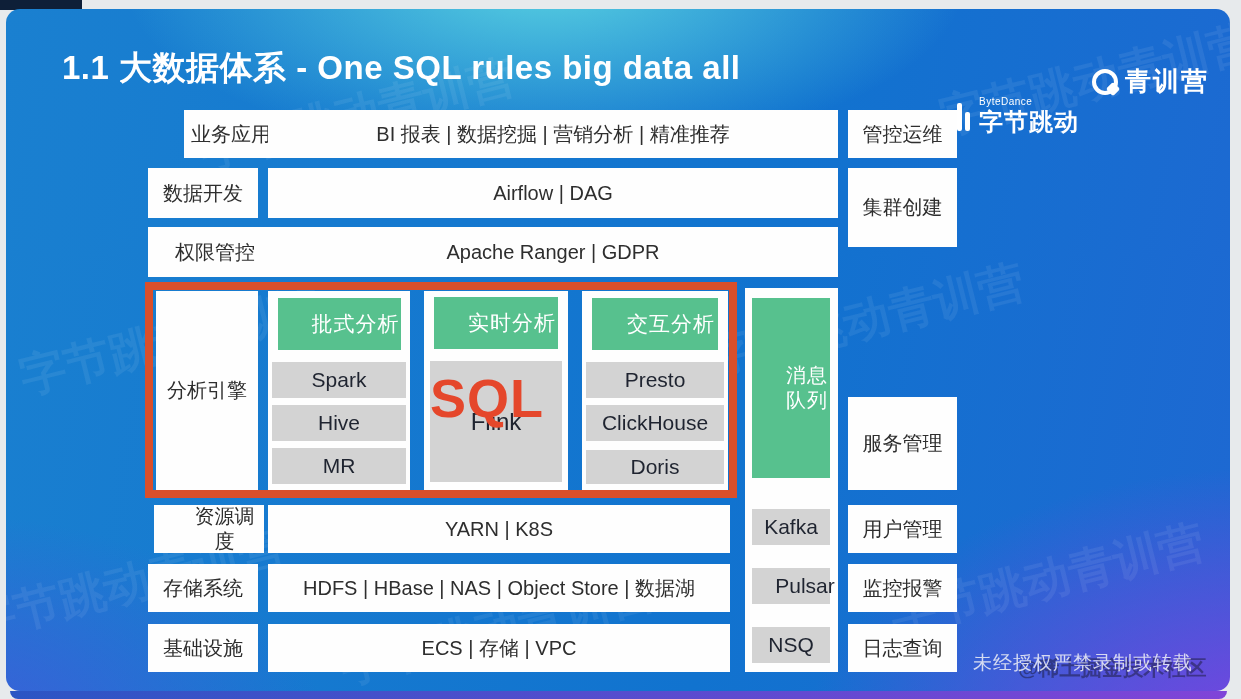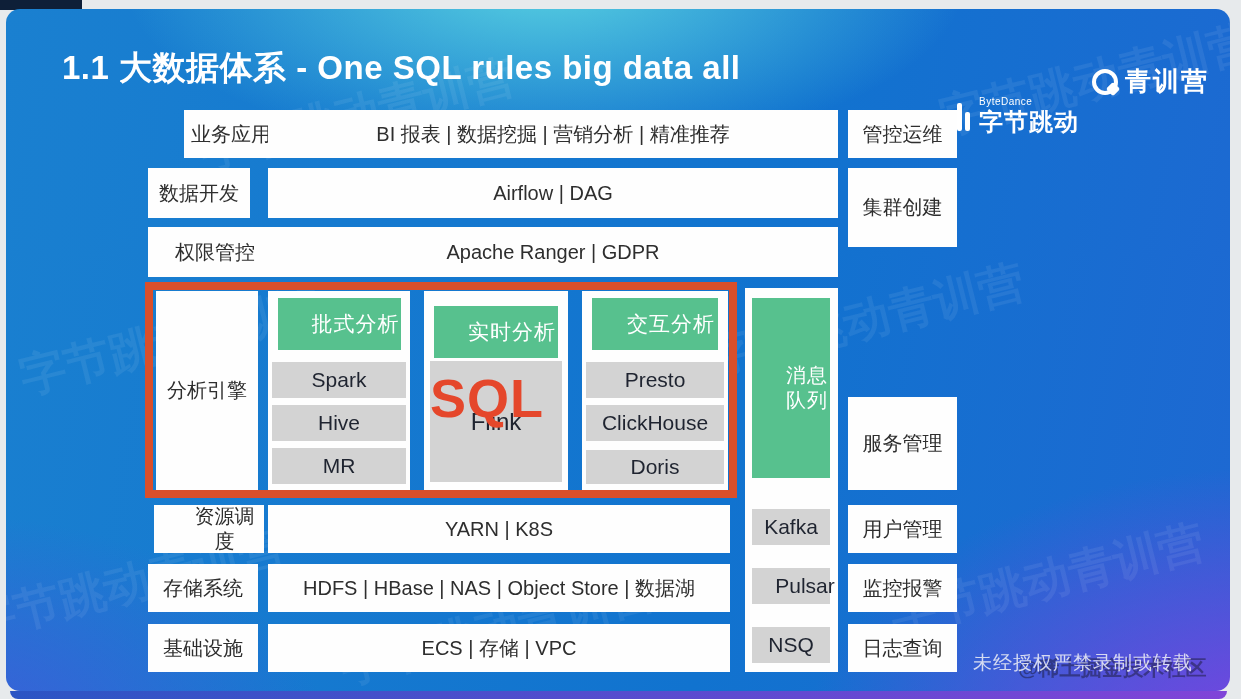--- a/index.html
+++ b/index.html
@@ -80,36 +80,36 @@
     <div class="camp-logo">
       <span class="camp-ring">
           <i></i>
         </span>
       <span class="camp-text">青训营</span>
     </div>
 
     <div class="box" style="left:142px;top:101px;width:94px;height:48px;margin-left:36px;">业务应用</div>
     <div class="box" style="left:262px;top:101px;width:570px;height:48px;">BI 报表 | 数据挖掘 | 营销分析 | 精准推荐</div>
 
-    <div class="box" style="left:142px;top:159px;width:102px;height:50px;">数据开发</div>
+    <div class="box" style="left:142px;top:159px;width:110px;height:50px;">数据开发</div>
     <div class="box" style="left:262px;top:159px;width:570px;height:50px;">Airflow | DAG</div>
 
     <div class="box" style="left:142px;top:218px;width:134px;height:50px;">权限管控</div>
     <div class="box" style="left:262px;top:218px;width:570px;height:50px;">Apache Ranger | GDPR</div>
 
     <div class="box" style="left:150px;top:282px;width:102px;height:199px;">分析引擎</div>
 
     <div class="box" style="left:262px;top:282px;width:142px;height:199px;"></div>
     <div class="box green" style="left:272px;top:289px;width:123px;height:52px;">批式分析</div>
     <div class="box gray" style="left:266px;top:353px;width:134px;height:36px;">Spark</div>
     <div class="box gray" style="left:266px;top:396px;width:134px;height:36px;">Hive</div>
     <div class="box gray" style="left:266px;top:439px;width:134px;height:36px;">MR</div>
 
     <div class="box" style="left:418px;top:282px;width:144px;height:199px;"></div>
-    <div class="box green" style="left:428px;top:297px;width:124px;height:52px;">实时分析</div>
+    <div class="box green" style="left:428px;top:288px;width:124px;height:52px;">实时分析</div>
     <div class="box gray" style="left:424px;top:352px;width:132px;height:121px;font-size:24px;">Flink</div>
 
     <div class="box" style="left:576px;top:282px;width:146px;height:199px;"></div>
     <div class="box green" style="left:586px;top:289px;width:126px;height:52px;">交互分析</div>
     <div class="box gray" style="left:580px;top:353px;width:138px;height:36px;">Presto</div>
     <div class="box gray" style="left:580px;top:396px;width:138px;height:36px;">ClickHouse</div>
     <div class="box gray" style="left:580px;top:441px;width:138px;height:34px;">Doris</div>
 
     <div class="redbox"></div>
     <div class="sql">SQL</div>

